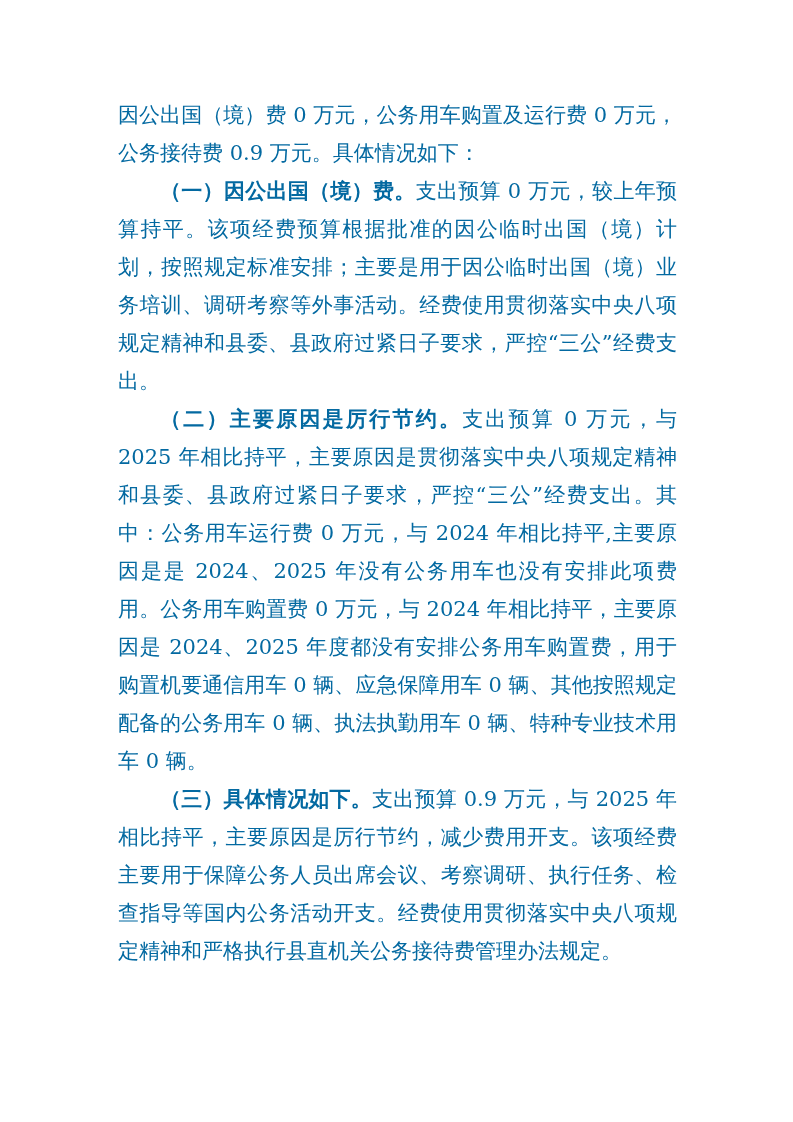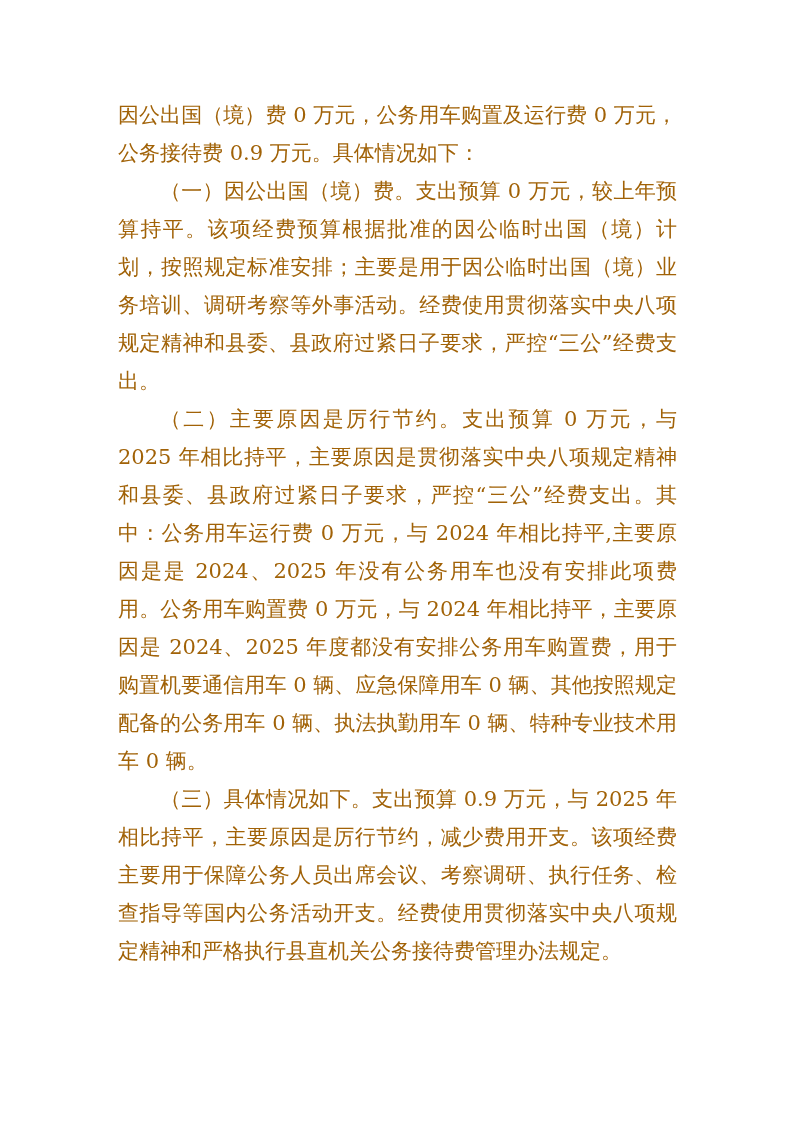--- a/index.html
+++ b/index.html
@@ -7,40 +7,40 @@
     padding: 0;
     background: #ffffff;
   }
   .page {
     position: relative;
     width: 793px;
     height: 990px;
     margin: 0 auto;
     background: #ffffff;
     font-family: "DejaVu Serif", "Liberation Serif", serif;
-    color: #a16207;
+    color: #0369a1;
     overflow: hidden;
   }
   .content {
     position: absolute;
     left: 118px;
     top: 96px;
     width: 559px;
   }
   .para {
     margin: 0;
     font-size: 21px;
     line-height: 38px;
     text-align: justify;
   }
   .indent {
     text-indent: 2em;
   }
   .lead {
-    font-weight: normal;
+    font-weight: bold;
   }
   .heading {
     margin: 16px;
     font-size: 21px;
     line-height: 38px;
     font-weight: bold;
     text-indent: 2em;
     text-align: left;
     font-family: "DejaVu Sans", "Liberation Sans", sans-serif;
   }

